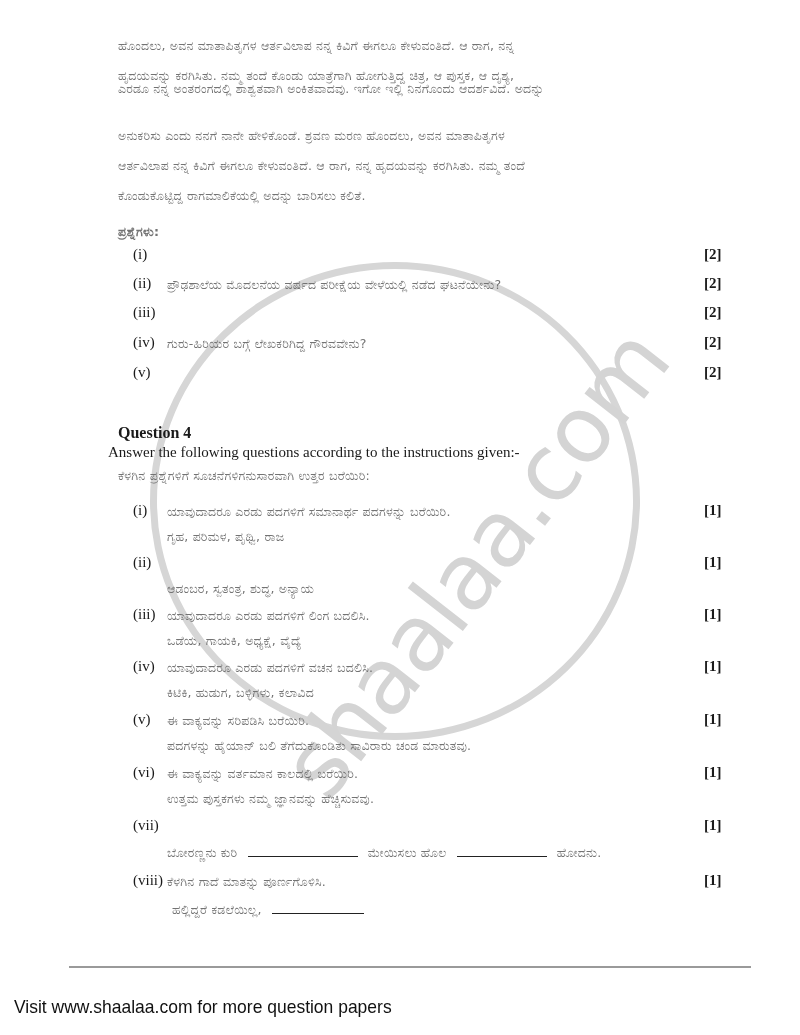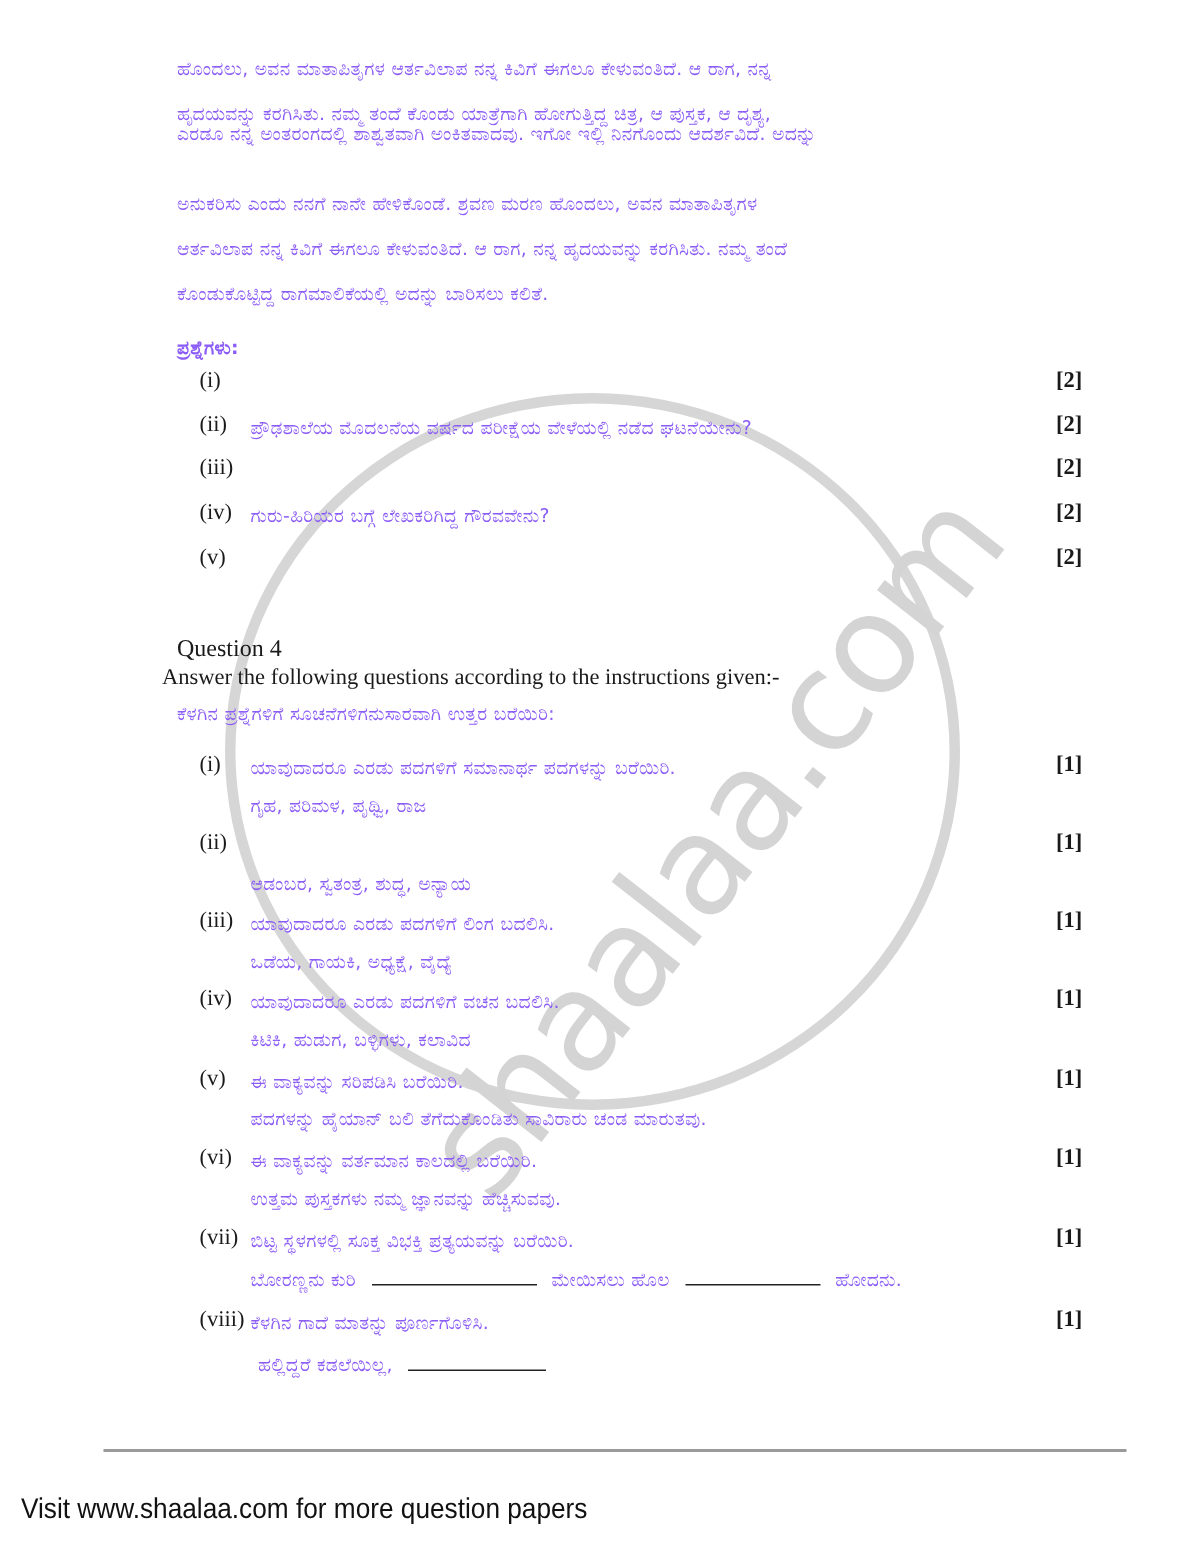--- a/index.html
+++ b/index.html
@@ -1,26 +1,26 @@
 <!DOCTYPE html>
 <html><head>
 <meta charset="utf-8">
 <style>
   html, body { margin: 0; padding: 0; background: #ffffff; }
   body { width: 800px; height: 1035px; position: relative; overflow: hidden; color: #1a1a1a; }
   .page { position: absolute; left: 0; top: 0; width: 800px; height: 1035px; }
-  .kn { font-family: "DejaVu Sans", sans-serif; font-size: 12.5px; letter-spacing: 0.2px; color: #8b5cf6; white-space: nowrap; }
+  .kn { font-family: "DejaVu Sans", sans-serif; font-size: 12.5px; letter-spacing: 0.2px; color: #737373; white-space: nowrap; }
   .para-line { position: absolute; left: 118px; }
   .heading-kn { position: absolute; left: 118px; font-weight: bold; }
   .q-row { position: absolute; left: 0; width: 800px; height: 22px; }
   .q-num { position: absolute; left: 133px; top: 0; font-family: "Liberation Serif", serif; font-size: 15px; color: #1a1a1a; }
   .q-text { position: absolute; left: 167px; top: 2px; }
   .q-marks { position: absolute; left: 704px; top: 0; font-family: "Liberation Serif", serif; font-size: 15px; font-weight: bold; color: #1a1a1a; }
   .q-sub { position: absolute; left: 167px; }
-  .q4-title { position: absolute; left: 118px; top: 424px; font-family: "Liberation Serif", serif; font-size: 16px; font-weight: normal; }
+  .q4-title { position: absolute; left: 118px; top: 424px; font-family: "Liberation Serif", serif; font-size: 16px; font-weight: bold; }
   .q4-instr { position: absolute; left: 108px; top: 444px; font-family: "Liberation Serif", serif; font-size: 15px; }
   .blank { display: inline-block; border-bottom: 1px solid #222; height: 10px; vertical-align: baseline; margin: 0 6px; }
   .footer-rule { position: absolute; left: 69px; top: 966px; width: 682px; height: 2px; background: #9a9a9a; }
   .footer-text { position: absolute; left: 14px; top: 996px; font-family: "Liberation Sans", sans-serif; font-size: 19px; color: #111; transform: scaleX(0.92); transform-origin: left top; }
   .wm-circle { position: absolute; left: 150px; top: 262px; width: 490px; height: 478px; border: 7px solid #d6d6d6; border-radius: 50%; box-sizing: border-box; pointer-events: none; }
   .wm-text { position: absolute; left: 195px; top: 510px; font-family: "DejaVu Sans", sans-serif; font-size: 92px; color: #d4d4d4; transform: rotate(-52deg); transform-origin: center center; pointer-events: none; letter-spacing: -2px; }
   .layer-top { position: relative; z-index: 2; }
 </style>
 </head>
 <body>
@@ -110,21 +110,20 @@
 
       <div class="q-row" style="top:764px">
         <span class="q-num">(vi)</span>
         <span class="q-text kn">ಈ ವಾಕ್ಯವನ್ನು ವರ್ತಮಾನ ಕಾಲದಲ್ಲಿ ಬರೆಯಿರಿ.</span>
         <span class="q-marks">[1]</span>
       </div>
       <div class="q-sub kn" style="top:791px">ಉತ್ತಮ ಪುಸ್ತಕಗಳು ನಮ್ಮ ಜ್ಞಾನವನ್ನು ಹೆಚ್ಚಿಸುವವು.</div>
 
       <div class="q-row" style="top:817px">
         <span class="q-num">(vii)</span>
-        <span class="q-text kn">ಬಿಟ್ಟ ಸ್ಥಳಗಳಲ್ಲಿ ಸೂಕ್ತ ವಿಭಕ್ತಿ ಪ್ರತ್ಯಯವನ್ನು ಬರೆಯಿರಿ.</span>
         <span class="q-marks">[1]</span>
       </div>
       <div class="q-sub kn" style="top:845px">
         <span>ಬೋರಣ್ಣನು ಕುರಿ</span>
         <span class="blank" style="width:110px"></span>
         <span>ಮೇಯಿಸಲು ಹೊಲ</span>
         <span class="blank" style="width:90px"></span>
         <span>ಹೋದನು.</span>
       </div>
 

